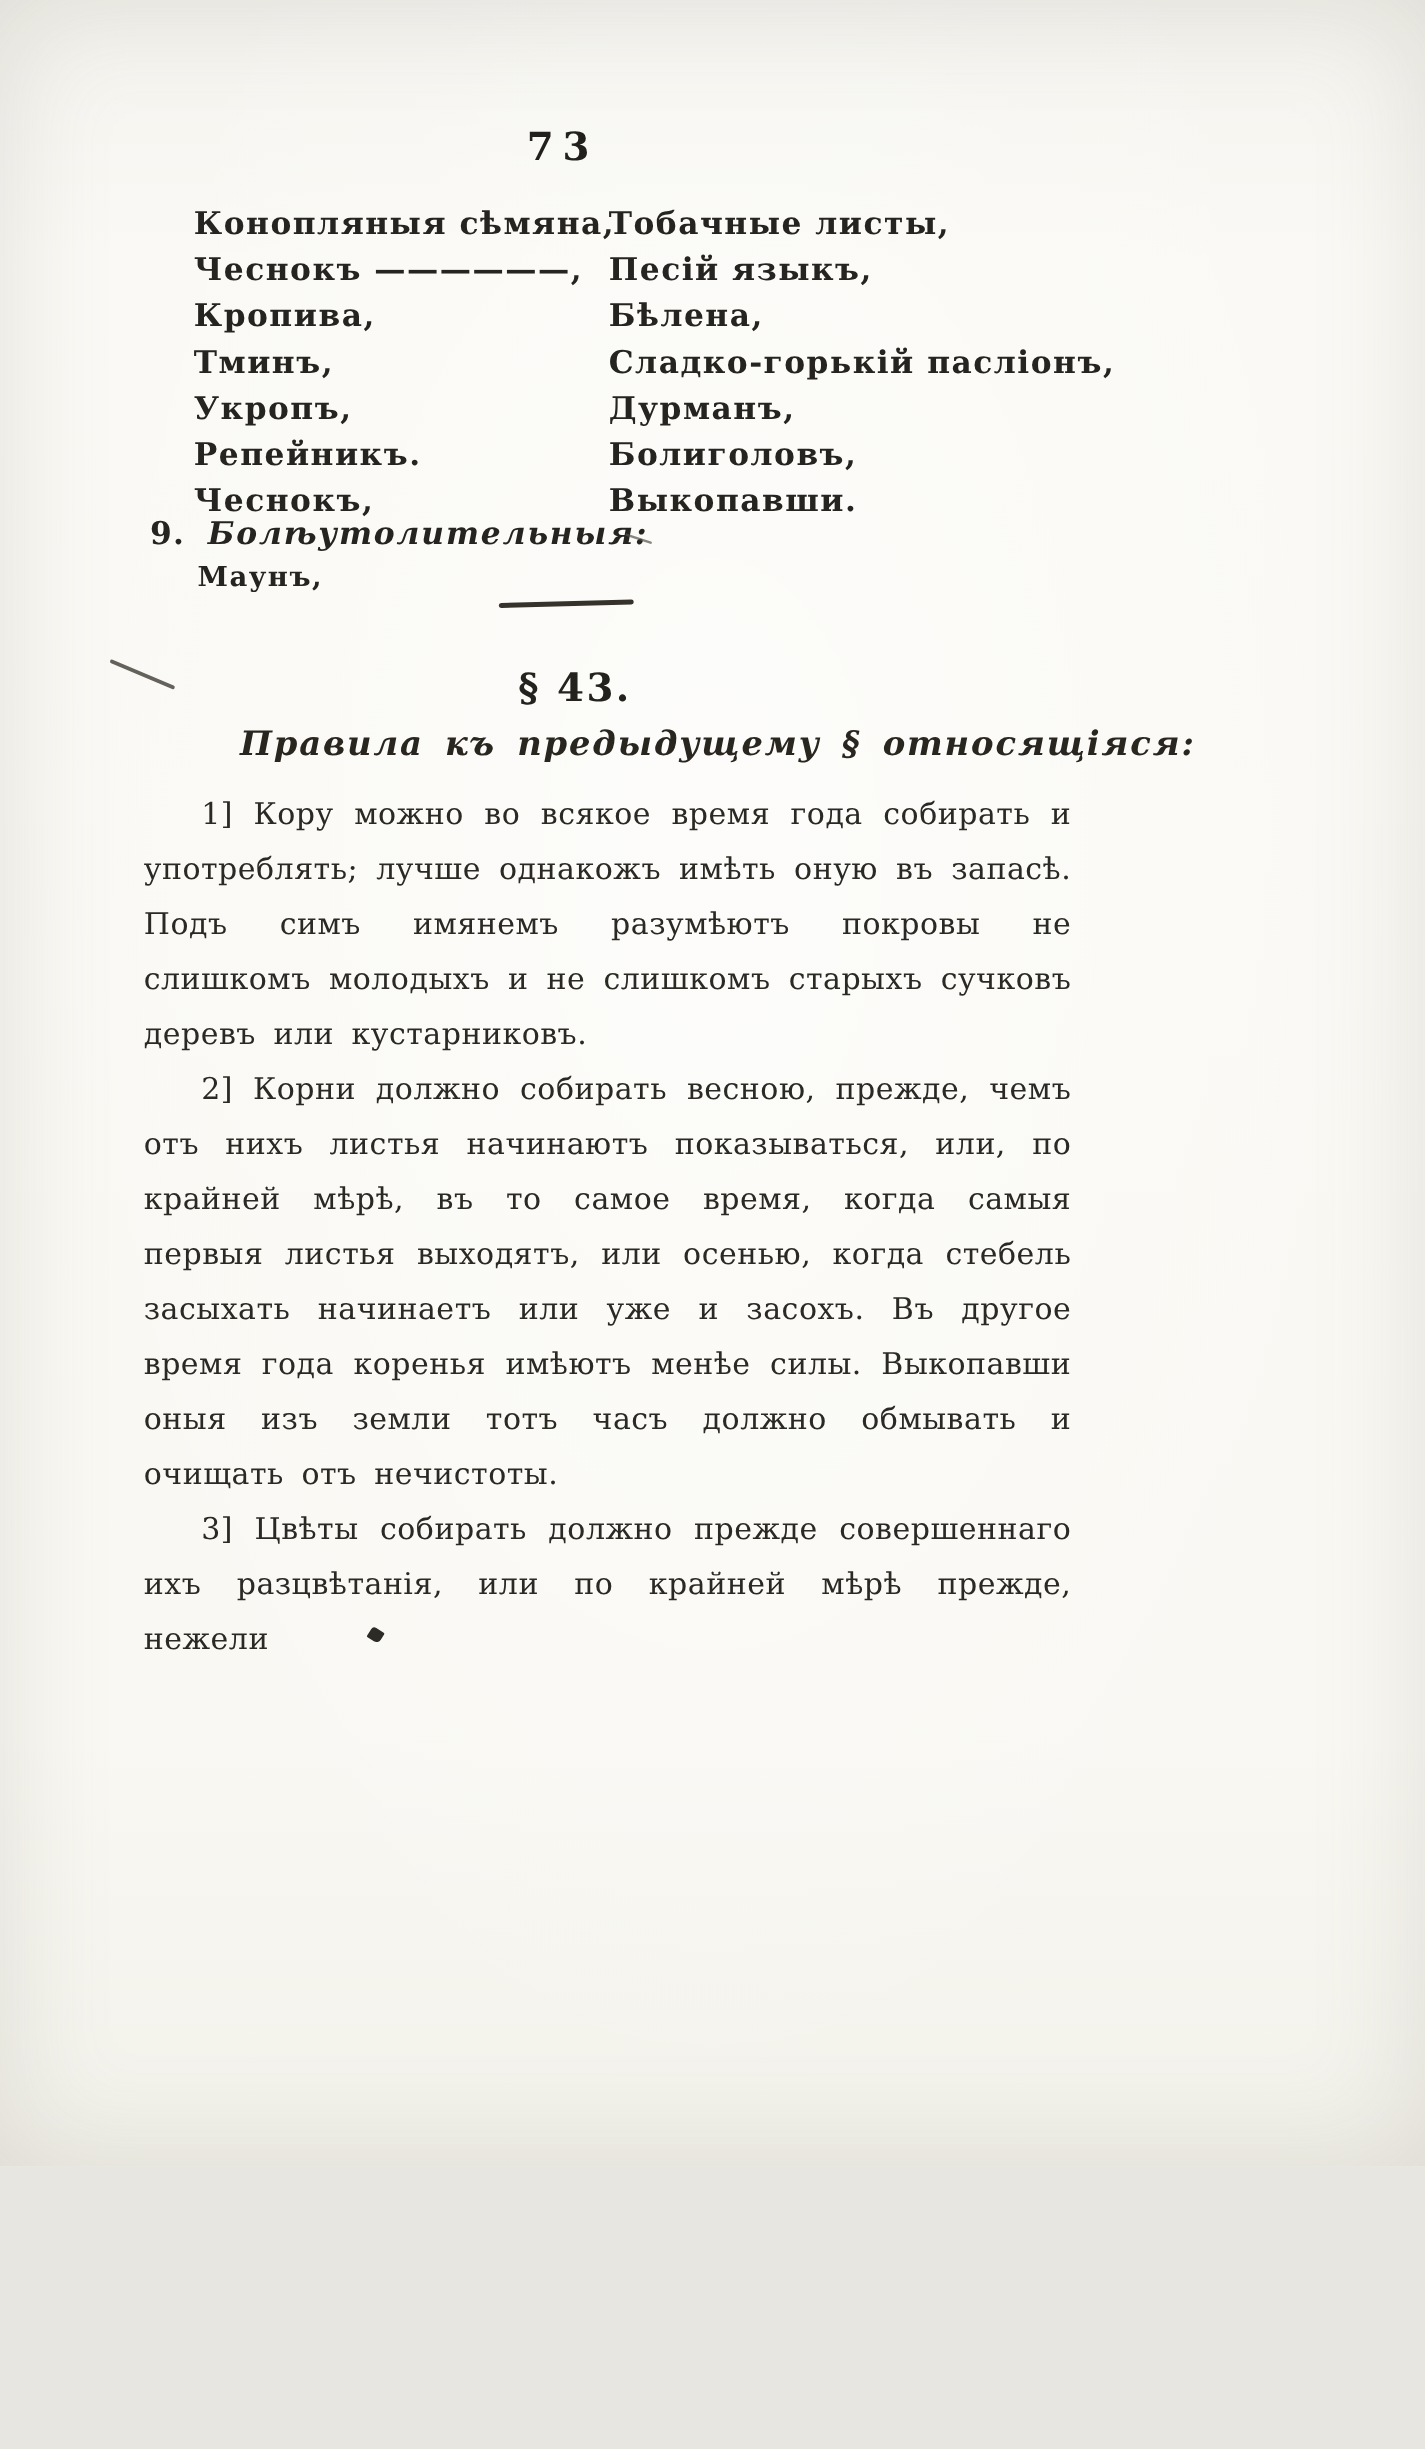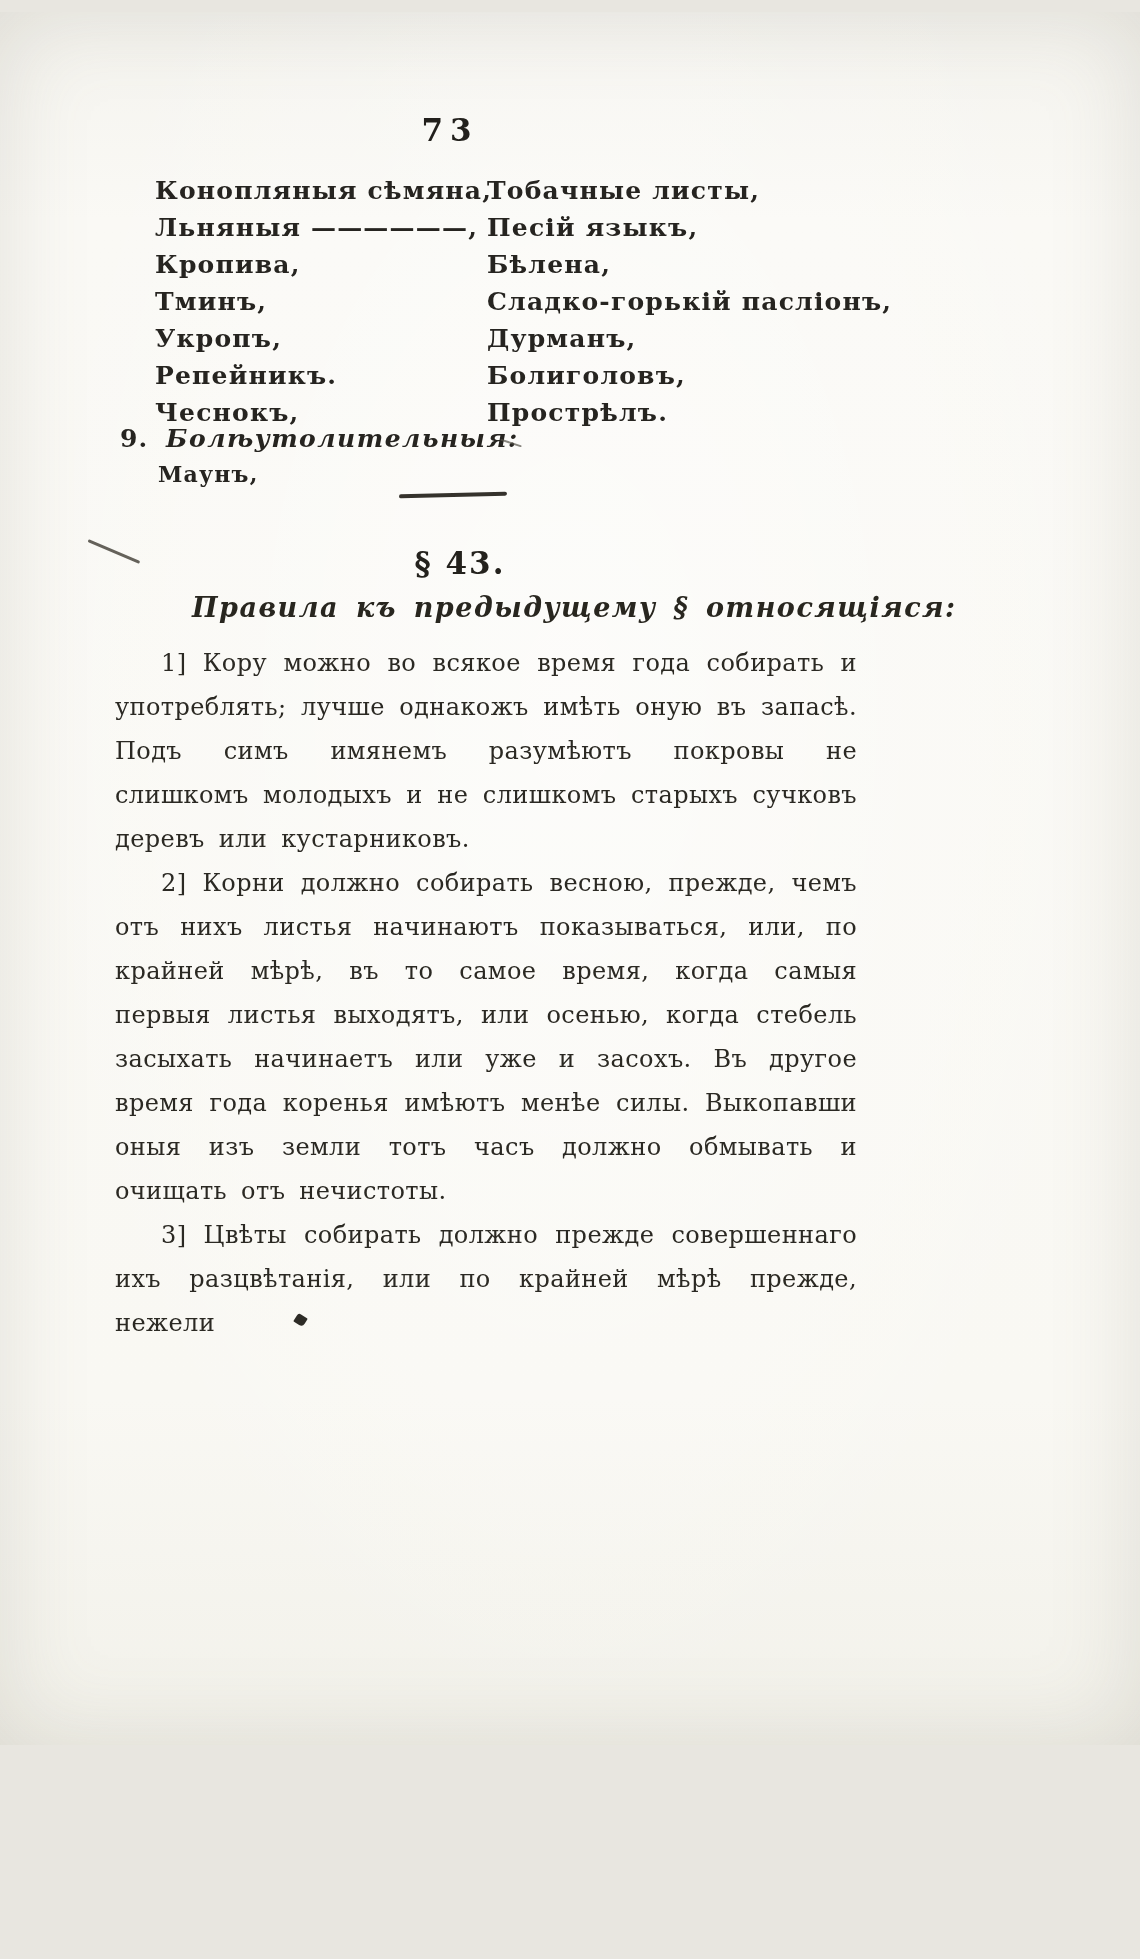--- a/index.html
+++ b/index.html
@@ -1,20 +1,20 @@
 <!DOCTYPE html>
 <html><head>
 <meta charset="utf-8">
 <style>
   html, body { margin: 0; padding: 0; background: #e8e6e0; }
   .page {
     position: relative;
     width: 1140px;
     height: 1733px;
-    margin: 12px auto;
+    margin: 0 auto;
     background:
       radial-gradient(ellipse at 50% 40%, rgba(255,255,255,0.55), rgba(255,255,255,0) 70%),
       linear-gradient(180deg, #f4f3ee 0%, #faf9f5 12%, #f9f8f3 80%, #f2f1ea 100%);
     color: #2d2b26;
     font-family: "DejaVu Serif", "Liberation Serif", serif;
     overflow: hidden;
   }
   .page::after {
     content: "";
     position: absolute; inset: 0;
@@ -128,36 +128,36 @@
 </style>
 </head>
 <body>
 
 <div class="page">
 
   <div class="page-number">73</div>
 
   <div class="col col-left">
     <div class="list-line">Конопляныя сѣмяна,</div>
-    <div class="list-line">Льняныя ——————,</div>
+    <div class="list-line">Чеснокъ ——————,</div>
     <div class="list-line">Кропива,</div>
     <div class="list-line">Тминъ,</div>
     <div class="list-line">Укропъ,</div>
     <div class="list-line">Репейникъ.</div>
     <div class="list-line">Чеснокъ,</div>
   </div>
 
   <div class="col col-right">
     <div class="list-line">Тобачные листы,</div>
     <div class="list-line">Песій языкъ,</div>
     <div class="list-line">Бѣлена,</div>
     <div class="list-line">Сладко-горькій пасліонъ,</div>
     <div class="list-line">Дурманъ,</div>
     <div class="list-line">Болиголовъ,</div>
-    <div class="list-line">Прострѣлъ.</div>
+    <div class="list-line">Выкопавши.</div>
   </div>
 
   <div class="item9">
     <span class="num">9.</span><span class="lbl">Болѣутолительныя:</span>
   </div>
 
   <div class="maun">Маунъ,</div>
 
   <div class="ink-squiggle"></div>
 

